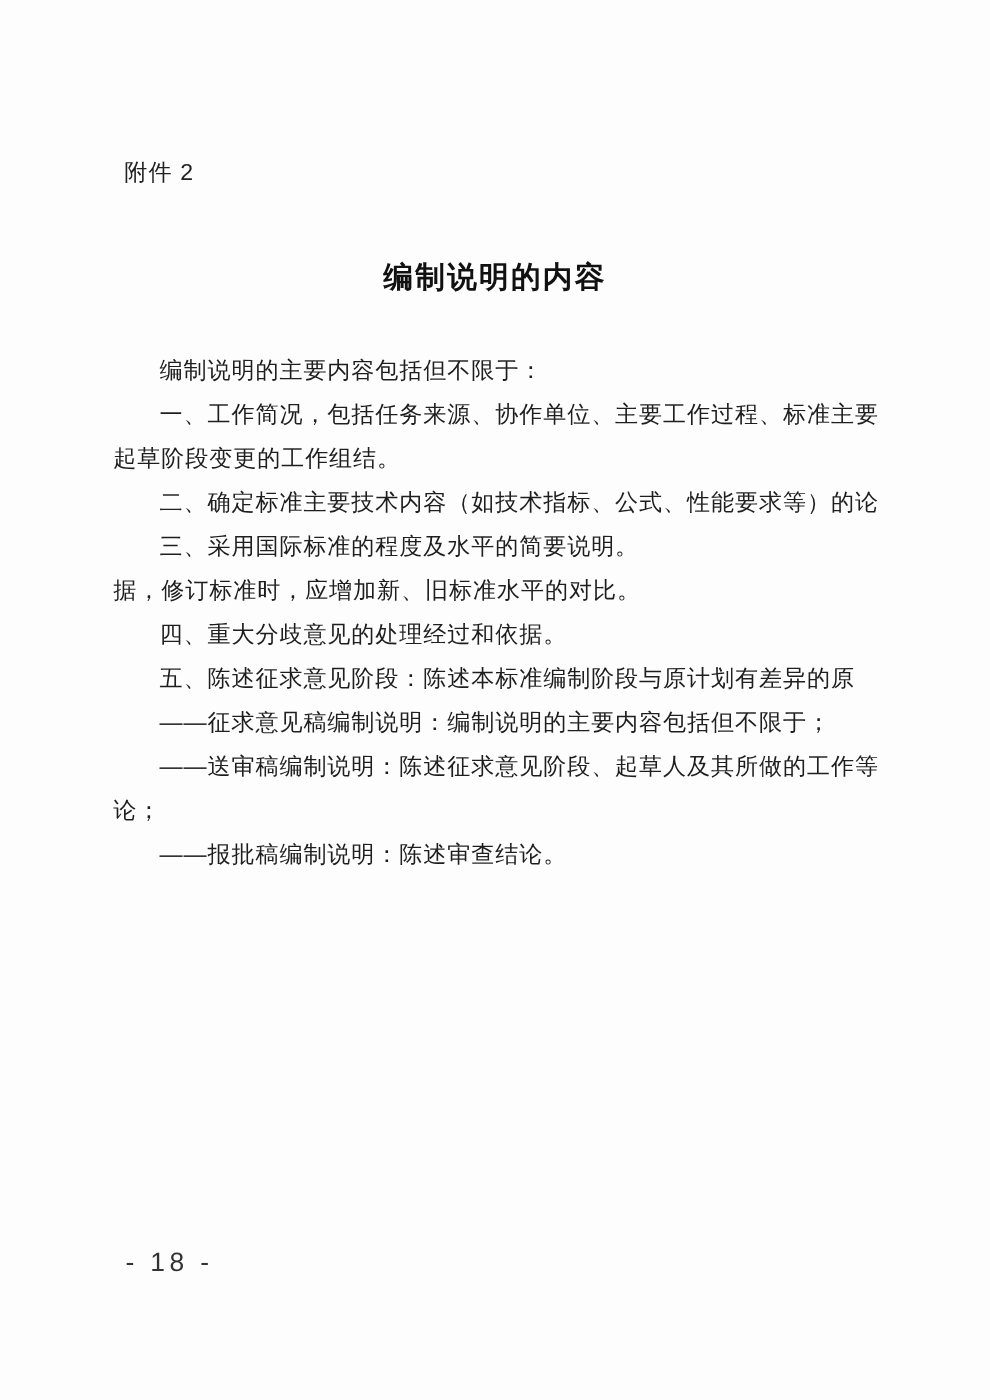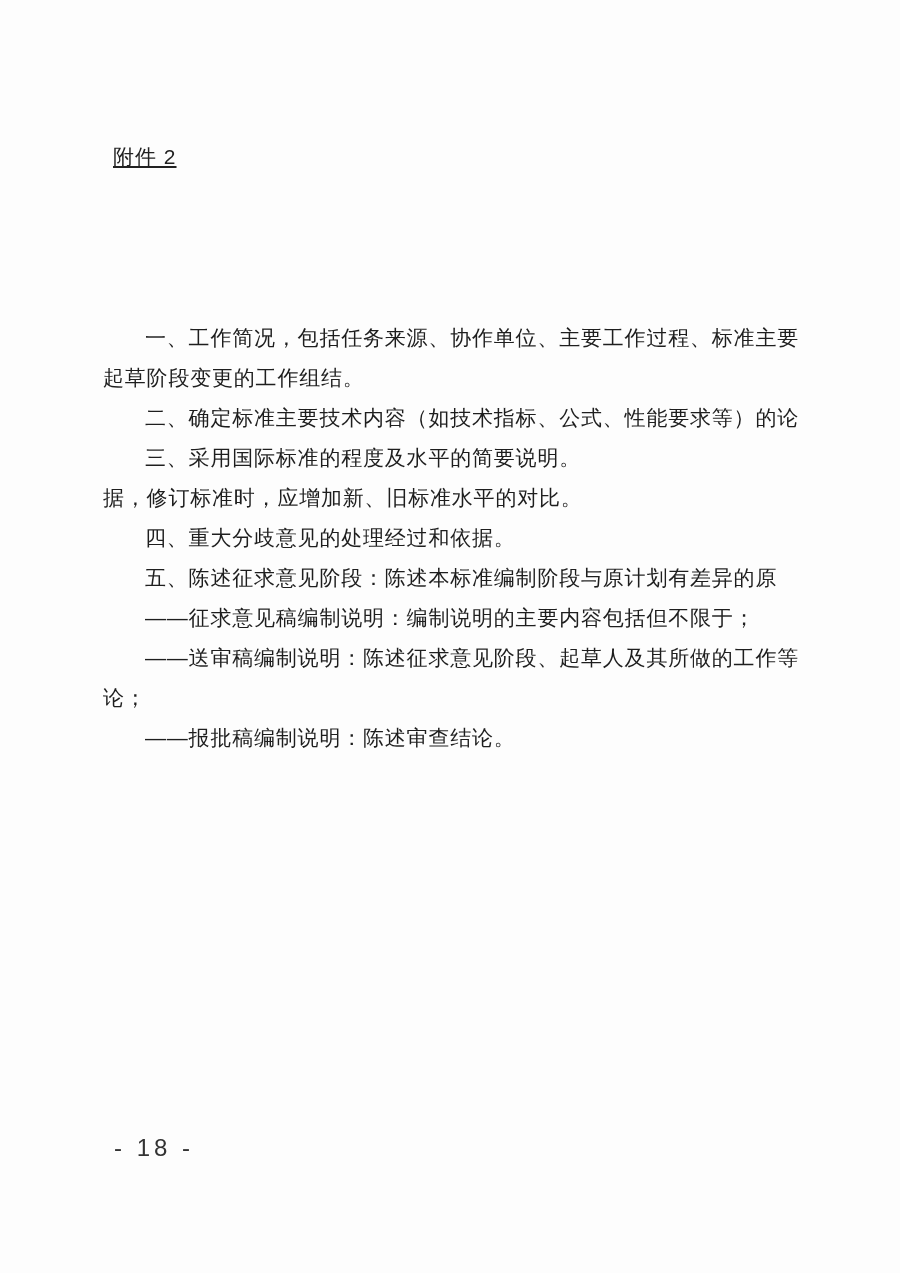--- a/index.html
+++ b/index.html
@@ -17,21 +17,20 @@
     color: #1e1e1e;
     overflow: hidden;
   }
   .attachment-label {
     position: absolute;
     left: 113px;
     top: 143px;
     font-size: 21px;
     letter-spacing: 1px;
     color: #222;
-    text-decoration: underline;
   }
   .doc-title {
     position: absolute;
     left: 103px;
     top: 234px;
     width: 694px;
     text-align: center;
     font-size: 27px;
     font-weight: bold;
     letter-spacing: 2px;
@@ -63,22 +62,24 @@
     color: #333;
   }
 </style>
 </head>
 <body>
 
 <div class="page">
 
   <div class="attachment-label">附件 2</div>
 
+  <div class="doc-title">编制说明的内容</div>
 
   <div class="body-text">
+      <div class="line indent">编制说明的主要内容包括但不限于：</div>
       <div class="line indent">一、工作简况，包括任务来源、协作单位、主要工作过程、标准主要</div>
       <div class="line">起草阶段变更的工作组结。</div>
       <div class="line indent">二、确定标准主要技术内容（如技术指标、公式、性能要求等）的论</div>
       <div class="line indent">三、采用国际标准的程度及水平的简要说明。</div>
       <div class="line">据，修订标准时，应增加新、旧标准水平的对比。</div>
       <div class="line indent">四、重大分歧意见的处理经过和依据。</div>
       <div class="line indent">五、陈述征求意见阶段：陈述本标准编制阶段与原计划有差异的原</div>
       <div class="line indent">——征求意见稿编制说明：编制说明的主要内容包括但不限于；</div>
       <div class="line indent">——送审稿编制说明：陈述征求意见阶段、起草人及其所做的工作等</div>
       <div class="line">论；</div>

